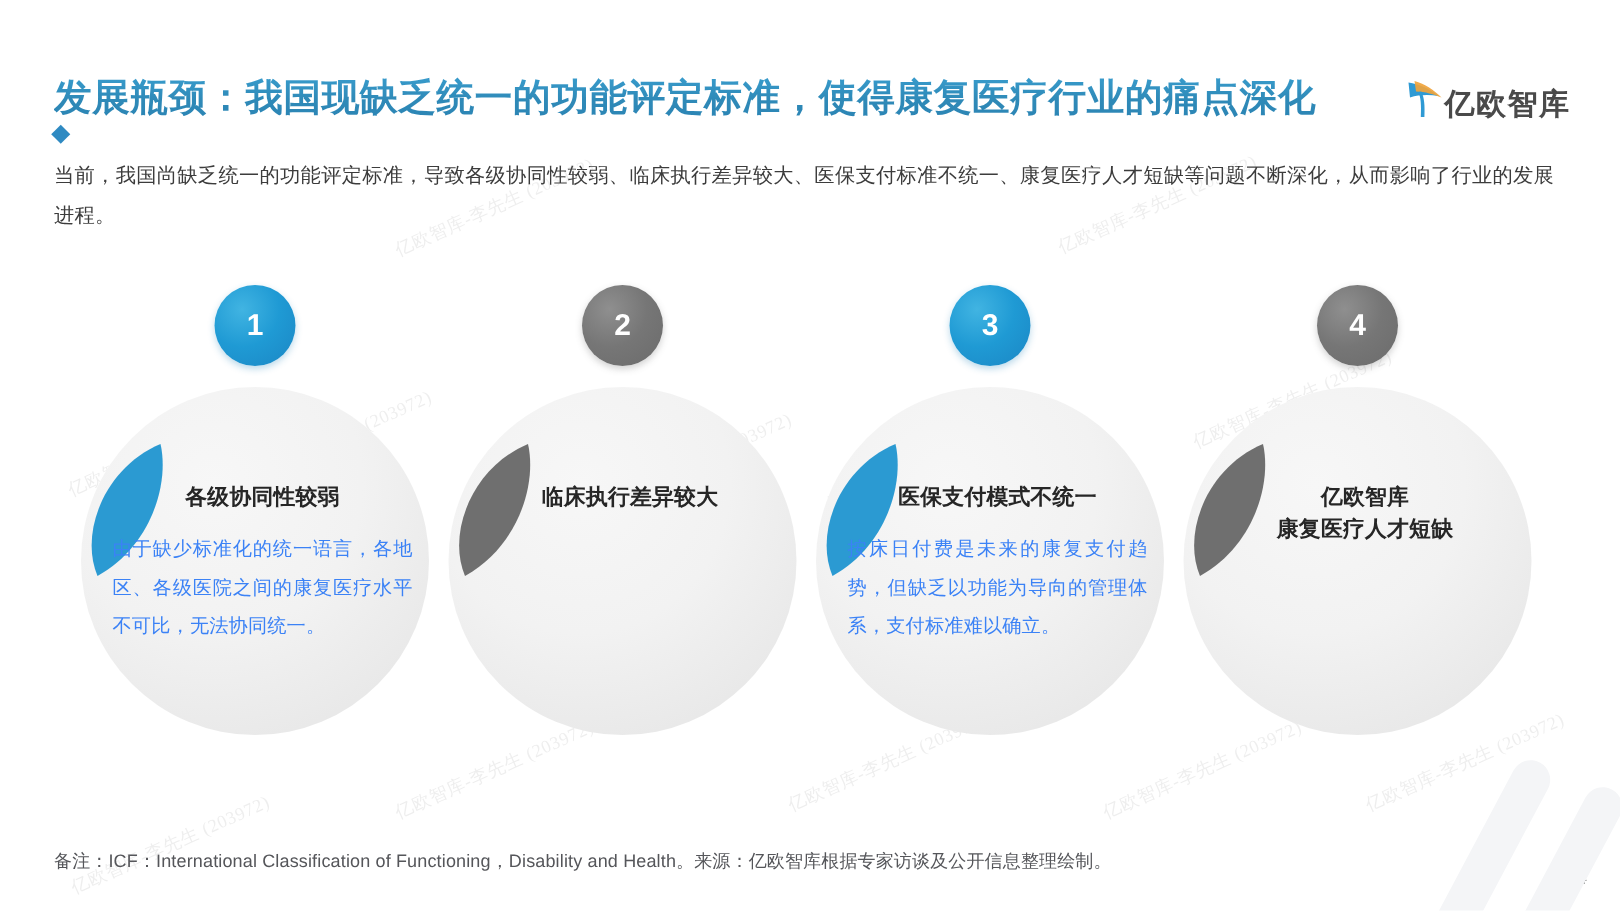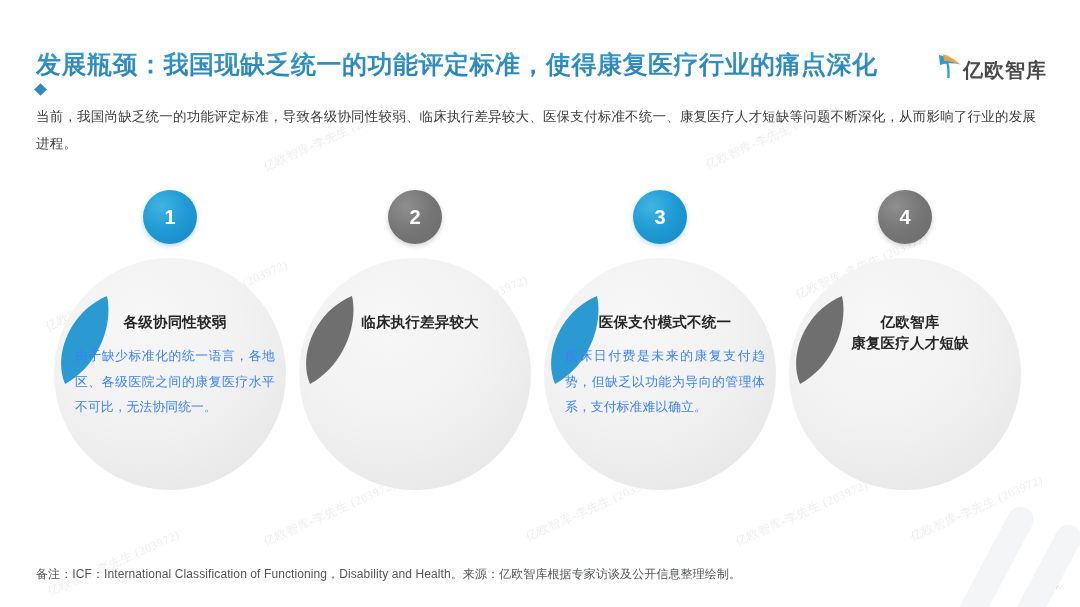--- a/index.html
+++ b/index.html
@@ -142,21 +142,21 @@
     top: 122px;
     width: 200px;
     z-index: 4;
   }
   .card-title {
     font-size: 14.5px;
     font-weight: bold;
     color: #262626;
     line-height: 1.45;
     text-align: center;
-    margin: 0 0 10px 0;
+    margin: 10px 0 10px 0;
     letter-spacing: 0.2px;
   }
   .card-title.single { text-align: center; }
   .card-desc {
     font-size: 12.8px;
     line-height: 2.0;
     color: #3b82f6;
     text-align: justify;
     text-align-last: left;
     letter-spacing: 0.1px;

